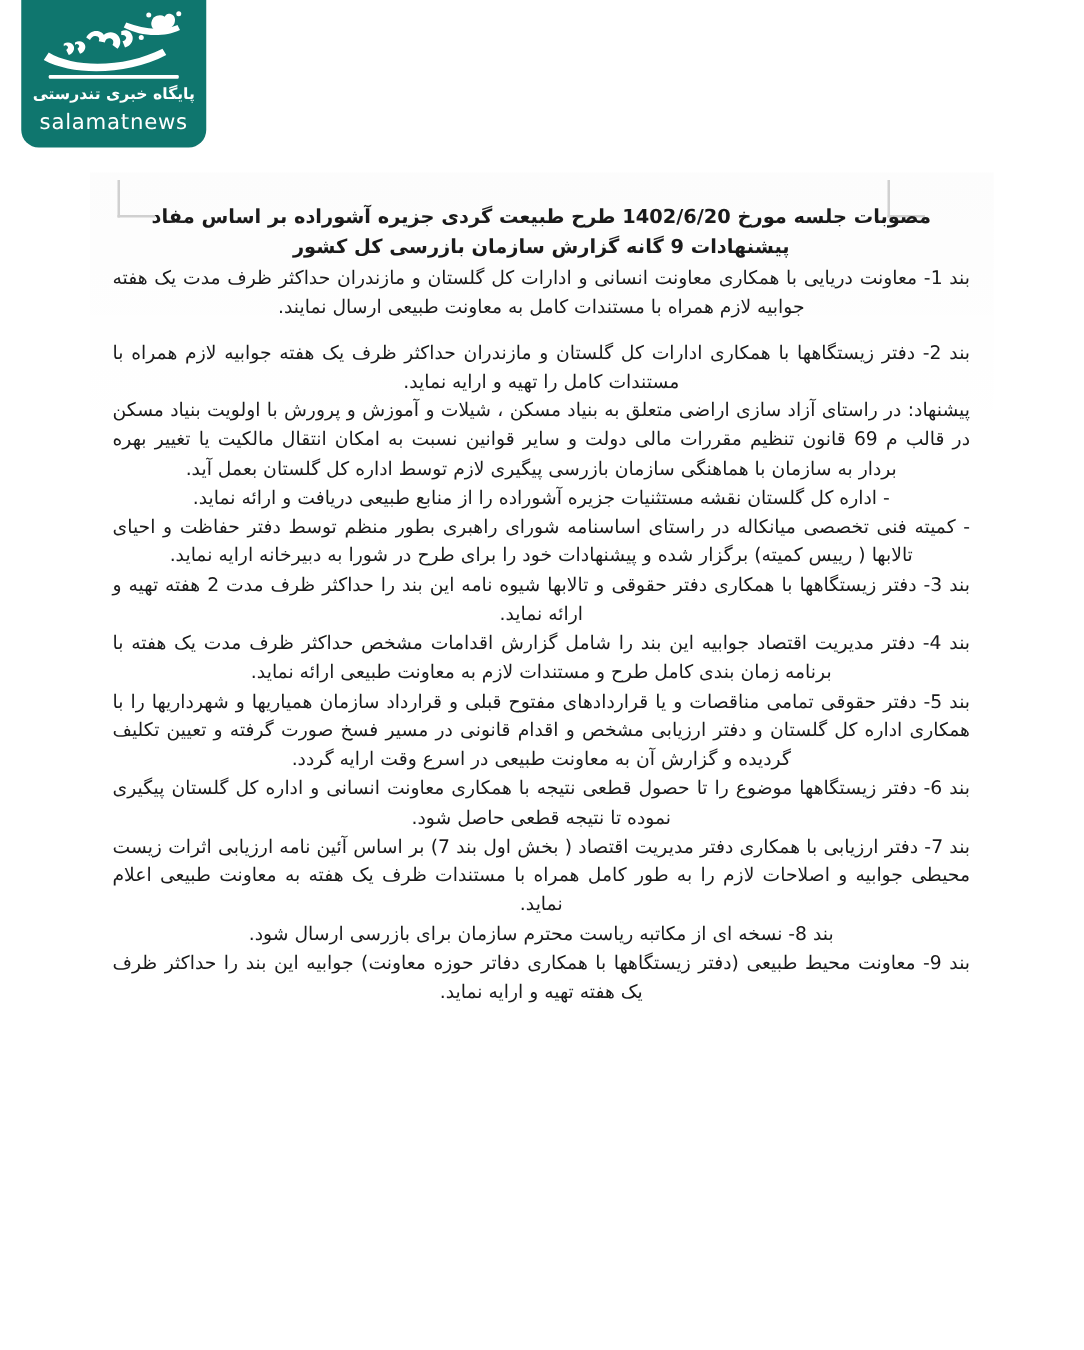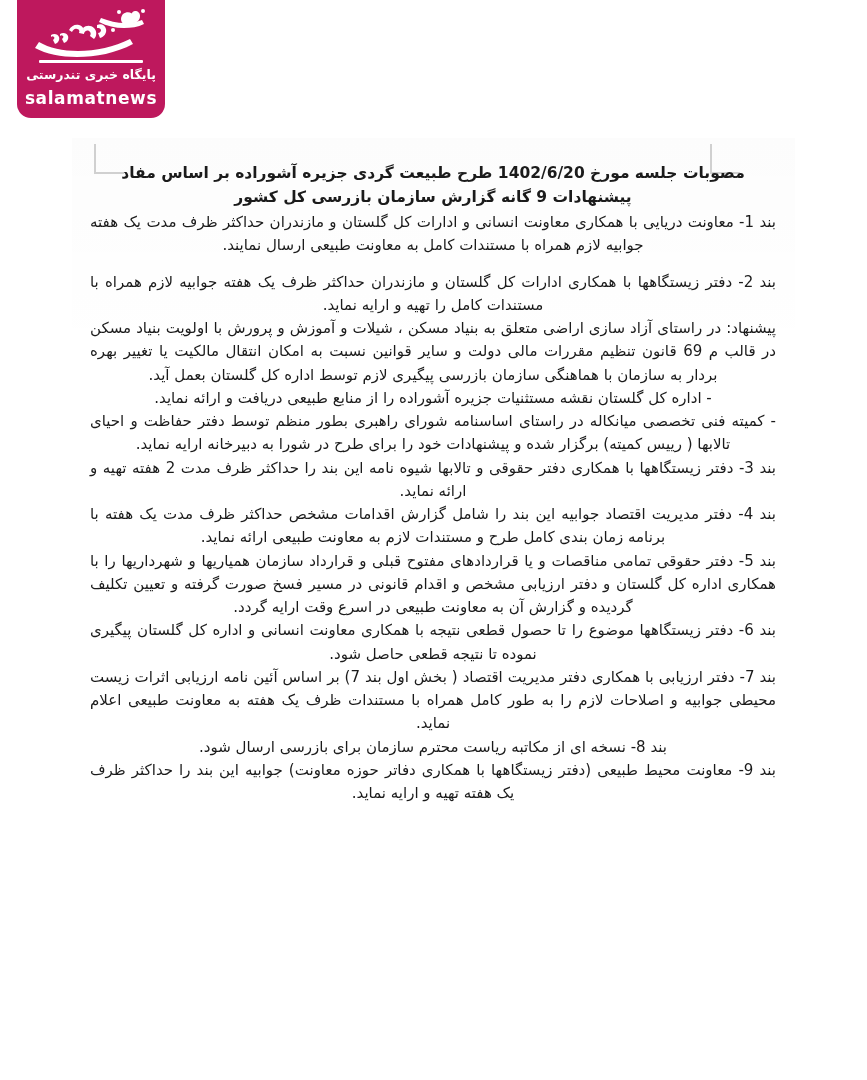--- a/index.html
+++ b/index.html
@@ -51,21 +51,21 @@
     font-weight: bold;
     letter-spacing: 0px;
     line-height: 1.1;
     direction: rtl;
     white-space: nowrap;
     margin-bottom: 6px;
   }
   .logo-en {
     color: #ffffff;
     font-size: 17px;
-    font-weight: bold;
+    font-weight: normal;
     letter-spacing: 0.6px;
     direction: ltr;
     white-space: nowrap;
     font-family: "DejaVu Sans", "Liberation Sans", sans-serif;
   }
 
   
   .page-sheet {
     position: absolute;
     top: 138px;
@@ -128,21 +128,21 @@
   .scan-tint {
     position: absolute;
     inset: 0;
     pointer-events: none;
     background: linear-gradient(180deg, rgba(0,0,0,0.012) 0%, rgba(0,0,0,0.0) 30%);
   }
 </style>
 </head>
 <body>
 
-<div class="logo-badge" style="background: #be185d;">
+<div class="logo-badge" style="background: #0f766e;">
 
   <svg class="logo-calligraphy" viewBox="0 0 128 50" aria-hidden="true">
     <g fill="#ffffff">
 
       <path d="M96 6 c4 -3 9 -2 11 2 c2 4 -1 8 -5 9 c-4 1 -8 -2 -8 -6 c0 -2 1 -4 2 -5 z"></path>
       <path d="M108 3 c3 0 5 2 5 5 c0 4 -3 7 -7 7 c-2 0 -3 -1 -3 -3 c0 -4 2 -9 5 -9 z"></path>
       <circle cx="92" cy="4" r="2"></circle>
       <circle cx="116" cy="3" r="2"></circle>
       <path d="M74 10 c8 3 16 5 24 5 c6 0 12 -1 17 -3 l2 4 c-6 3 -13 4 -20 4 c-9 0 -17 -2 -25 -6 z"></path>
 

